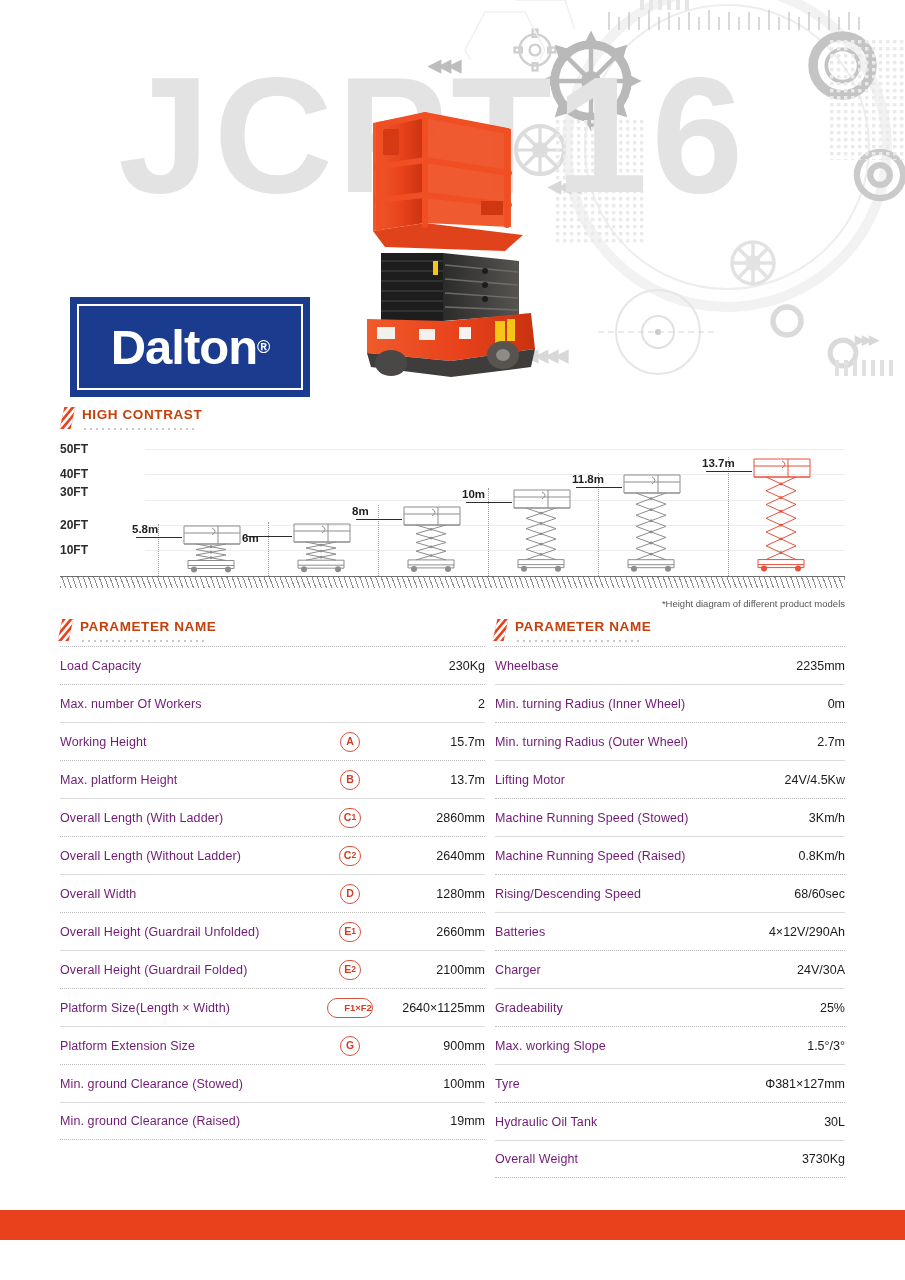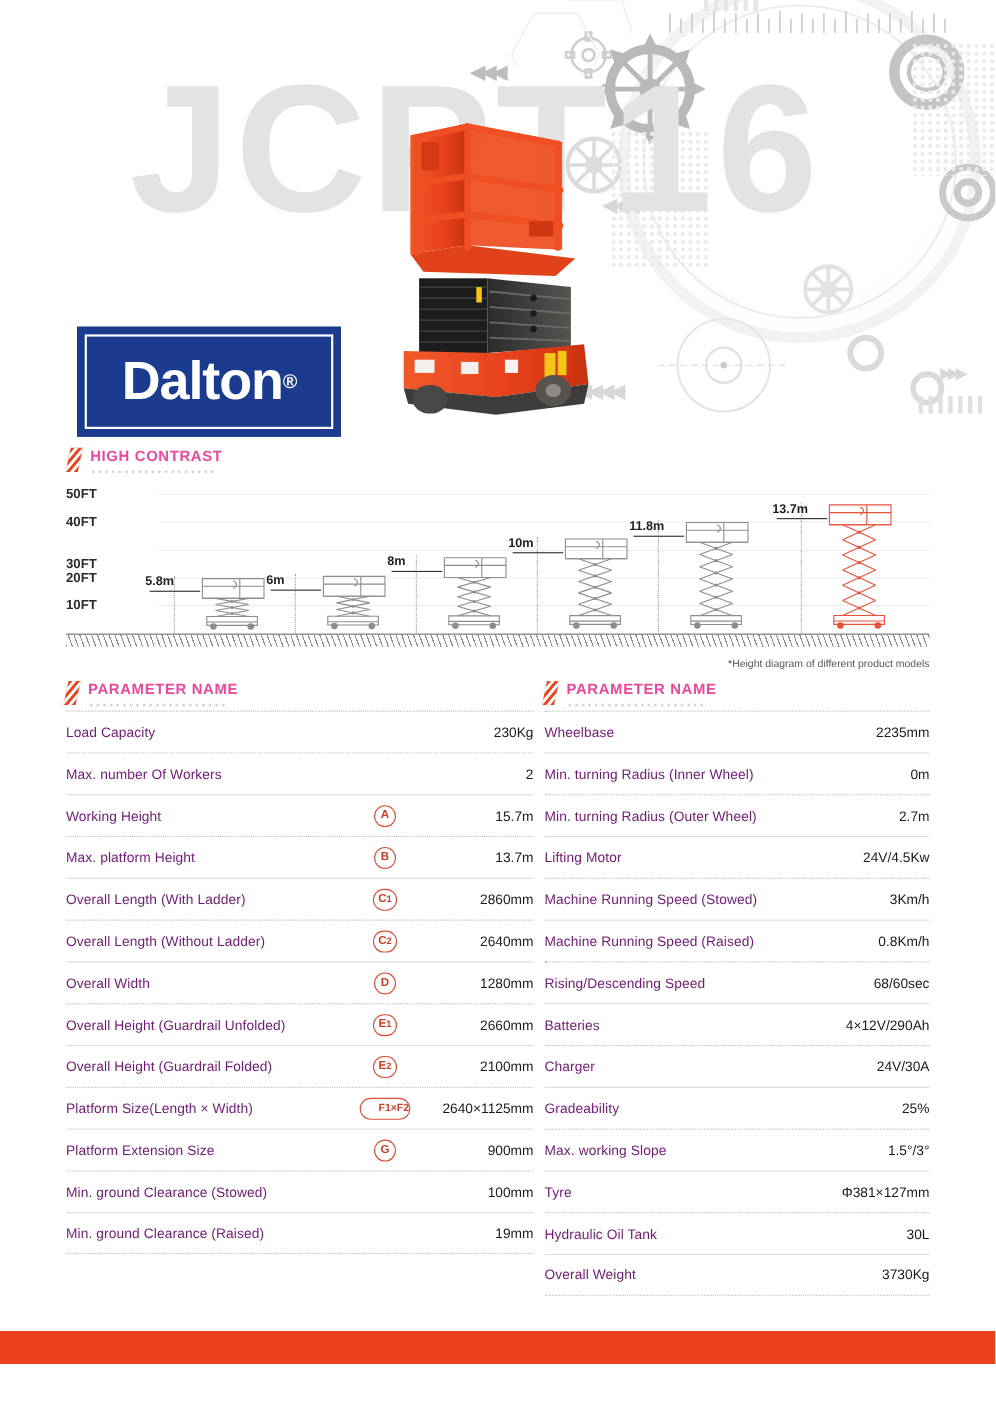--- a/index.html
+++ b/index.html
@@ -42,21 +42,21 @@
       color:#ffffff; font-size:49px; font-weight:bold; letter-spacing:-1px;
       font-family:"Liberation Sans", sans-serif; }
   .logo-text sup { font-size:18px; vertical-align:super; font-weight:bold; }
 
   
   .sec { position:absolute; display:flex; align-items:flex-start; }
   .sec-icon { width:11px; height:22px; margin-right:9px; position:relative; flex:none;
      background:#e8411b; overflow:hidden; transform:skewX(-12deg); }
   .sec-icon i { position:absolute; width:3px; height:34px; background:#fff; top:-6px;
                 transform:rotate(32deg); }
-  .sec-title { font-size:13.5px; font-weight:bold; letter-spacing:.6px; color:#ec4899;
+  .sec-title { font-size:13.5px; font-weight:bold; letter-spacing:.6px; color:#c2410c;
                line-height:16px; }
   .sec-dots { height:4px; margin-top:4px;
     background-image: radial-gradient(circle, #c9c9c9 1.1px, transparent 1.2px);
     background-size: 6px 4px; background-repeat: repeat-x; }
 
   
   .diagram { position:absolute; left:60px; top:438px; width:785px; height:150px; }
   .grid-line { position:absolute; left:85px; right:0; height:1px; background:#ededed; }
   .ax-lbl { position:absolute; left:0; width:58px; text-align:left;
             font-size:12px; font-weight:bold; color:#2b2b2b; }
@@ -362,21 +362,21 @@
     <div id="gridlines">
         <div class="grid-line" style="top: 112.491px;"></div>
         <div class="grid-line" style="top: 86.9818px;"></div>
         <div class="grid-line" style="top: 61.5564px;"></div>
         <div class="grid-line" style="top: 36.0473px;"></div>
         <div class="grid-line" style="top: 10.5382px;"></div>
       </div>
     <div id="axislabels">
         <div class="ax-lbl" style="top: 105.491px;">10FT</div>
         <div class="ax-lbl" style="top: 79.9818px;">20FT</div>
-        <div class="ax-lbl" style="top: 67px;">30FT</div>
+        <div class="ax-lbl" style="top: 47px;">30FT</div>
         <div class="ax-lbl" style="top: 29.0473px;">40FT</div>
         <div class="ax-lbl" style="top: 3.53818px;">50FT</div>
       </div>
     <div id="lifts">
         <div class="lift-dotline" style="left: 98px; height: 52.5091px; bottom: 12px;"></div>
         <div class="lift-tick" style="left: 76px; width: 46px; top: 99.4909px;"></div>
         <div class="lift-val" style="left: 72px; top: 85.4909px;">5.8m</div>
         <svg width="62" height="52.5090909090909" class="lift" style="left: 120px; bottom: 12px;">
           <g stroke="#8d8d8d" fill="none" stroke-width="1">
             <path d="M4 2 H60 V20 H4 Z M4 9 H60 M38 2 V20"></path>
@@ -387,21 +387,21 @@
             <circle cx="31" cy="28.25454545454545" r="1.4" fill="#8d8d8d" stroke="none"></circle>
             <path d="M16 31.0060606060606 L46 36.5090909090909 M46 31.0060606060606 L16 36.5090909090909"></path>
             <circle cx="31" cy="33.75757575757575" r="1.4" fill="#8d8d8d" stroke="none"></circle>
             <path d="M8 36.5090909090909 H54 V44.5090909090909 H8 Z M8 41.5090909090909 H54"></path>
             <circle cx="14" cy="45.5090909090909" r="3" fill="#8d8d8d" stroke="none"></circle>
             <circle cx="48" cy="45.5090909090909" r="3" fill="#8d8d8d" stroke="none"></circle>
           </g>
         </svg>
         <div class="lift-dotline" style="left: 208px; height: 54.1818px; bottom: 12px;"></div>
         <div class="lift-tick" style="left: 186px; width: 46px; top: 97.8182px;"></div>
-        <div class="lift-val" style="left: 182px; top: 84px;">6m</div>
+        <div class="lift-val" style="left: 182px; top: 94px;">6m</div>
         <svg width="62" height="54.18181818181819" class="lift" style="left: 230px; bottom: 12px;">
           <g stroke="#8d8d8d" fill="none" stroke-width="1">
             <path d="M4 2 H60 V20 H4 Z M4 9 H60 M38 2 V20"></path>
             <path d="M4 20 H60 M32 4 q6 3 0 7"></path>
             <path d="M16 20 L46 26.060606060606062 M46 20 L16 26.060606060606062"></path>
             <circle cx="31" cy="23.03030303030303" r="1.4" fill="#8d8d8d" stroke="none"></circle>
             <path d="M16 26.060606060606062 L46 32.121212121212125 M46 26.060606060606062 L16 32.121212121212125"></path>
             <circle cx="31" cy="29.090909090909093" r="1.4" fill="#8d8d8d" stroke="none"></circle>
             <path d="M16 32.121212121212125 L46 38.18181818181819 M46 32.121212121212125 L16 38.18181818181819"></path>
             <circle cx="31" cy="35.151515151515156" r="1.4" fill="#8d8d8d" stroke="none"></circle>

